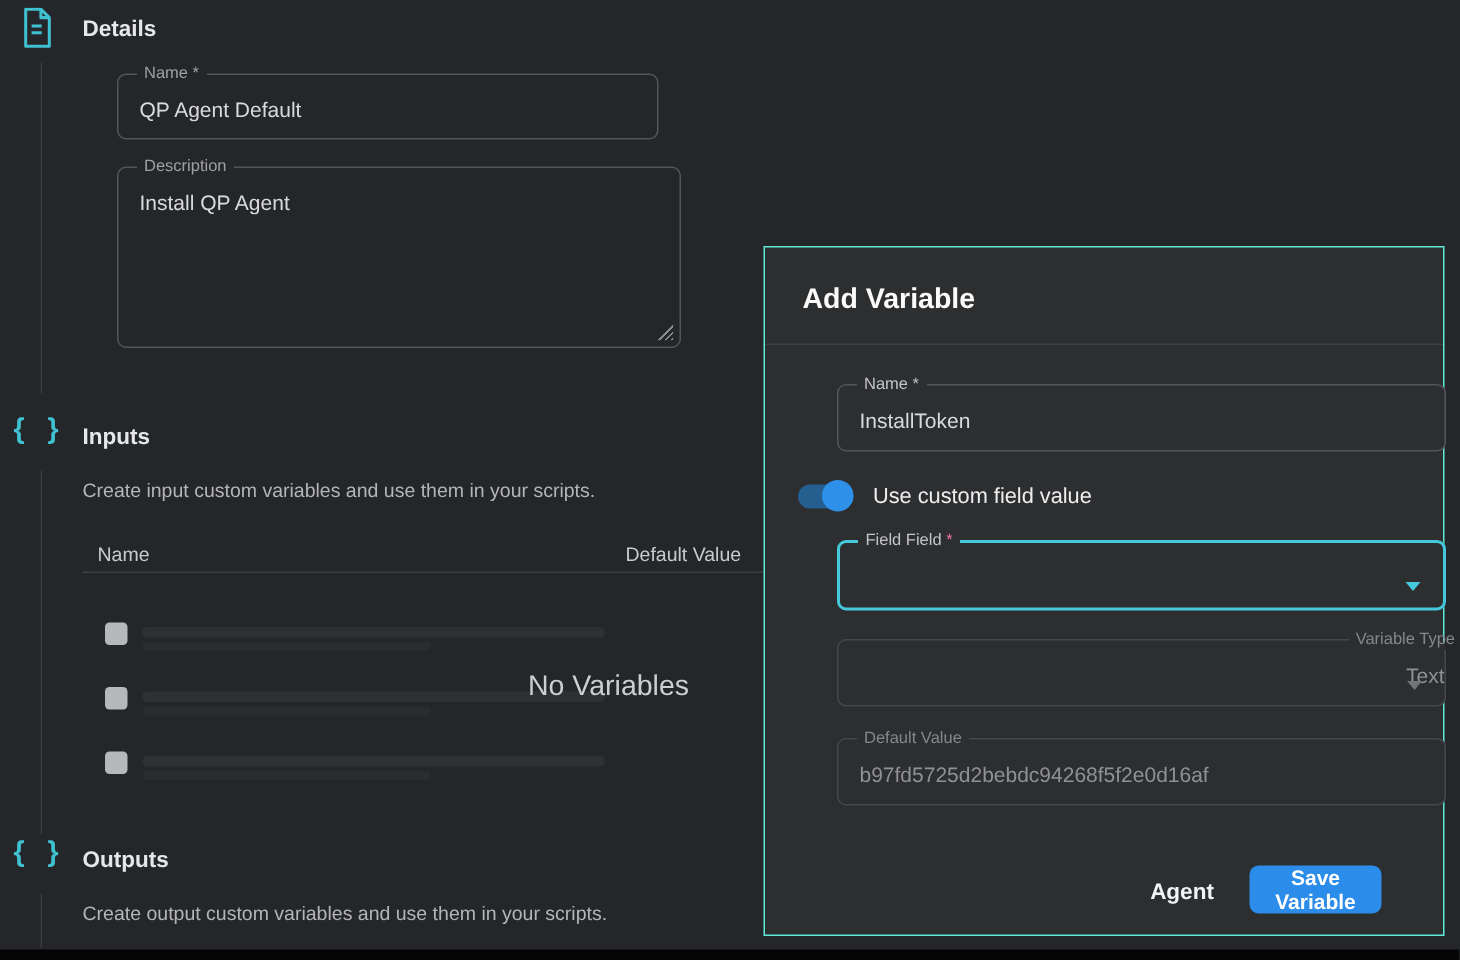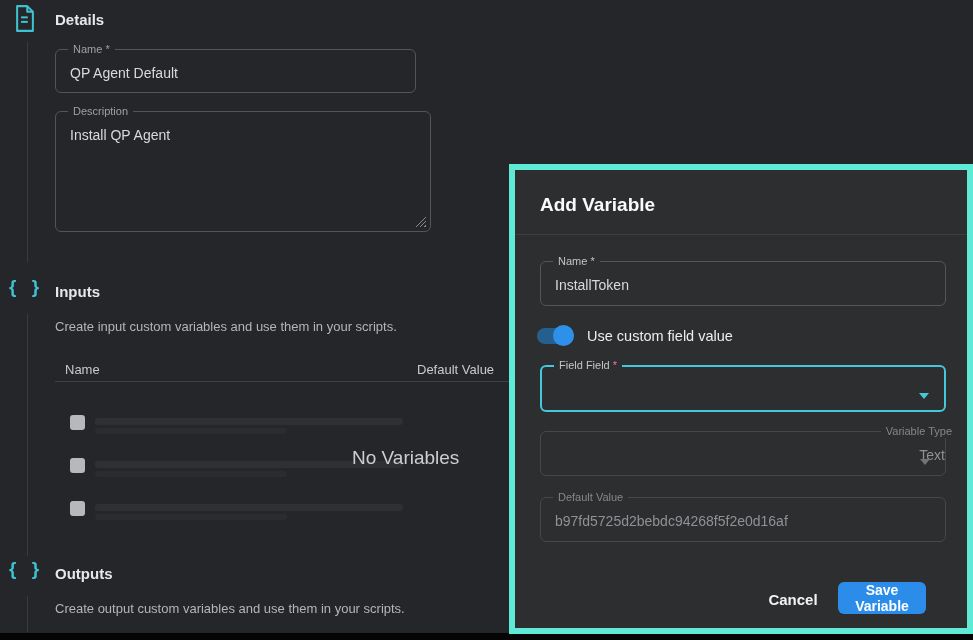--- a/index.html
+++ b/index.html
@@ -18,20 +18,21 @@
   .section-sub   { font-size: 13px; color: #b4b5b7; }
   .braces-icon   { font-size: 19px; font-weight: 700; color: #3fc1d1; letter-spacing: 5px; }
   .vline { width: 1px; background: #3a3b3e; }
 
   
   fieldset.ofield {
     position: absolute;
     border: 1px solid #54555a;
     border-radius: 6px;
     background: transparent;
+    margin-left: 23px;
   }
   fieldset.ofield legend {
     margin-left: 12px;
     padding: 0 5px;
     font-size: 11px;
     line-height: 13px;
     color: #9fa0a3;
     white-space: nowrap;
   }
   fieldset.ofield .fval {
@@ -72,21 +73,21 @@
   .skel-line-a { height: 7px; border-radius: 3px; background: #2f3033; }
   .skel-line-b { height: 6px; border-radius: 3px; background: #2b2c2f; }
   .empty-text { font-size: 19px; color: #cdced0; }
 
   
   .dialog {
     position: absolute;
     left: 509px; top: 164px;
     width: 452px; height: 458px;
     box-sizing: content-box;
-    border: 6px solid #5eead4;
+    border: 1px solid #5eead4;
     background: #2d2e30;
   }
   .dlg-title { font-size: 19px; font-weight: 700; color: #fafafa; }
   .dlg-divider { position: absolute; left: 0; top: 64px; width: 452px; height: 1px; background: #3e3f42; }
   .dialog fieldset.ofield { background: #2d2e30; }
   .dialog fieldset.ofield legend { color: #c4c5c7; }
   .dialog fieldset.disabled legend { color: #85878a; }
   .dialog .fval { color: #e9eaeb; }
 
   
@@ -193,15 +194,15 @@
     <legend><span>Variable Type</span></legend>
     <div class="fval">Text</div>
     <span class="caret gray"></span>
   </fieldset>
 
   <fieldset class="ofield disabled" style="left:25px; top:321px; width:406px; height:51px;">
     <legend><span>Default Value</span></legend>
     <div class="fval">b97fd5725d2bebdc94268f5f2e0d16af</div>
   </fieldset>
 
-  <button class="btn-text" style="left:240px; top:414px; width:76px; height:30px;">Cancel</button>
+  <button class="btn-text" style="left:240px; top:414px; width:76px; height:30px;">Agent</button>
   <button class="btn-primary" style="left:323px; top:412px; width:88px; height:32px;">Save Variable</button>
 </div>
 
 </body></html>

